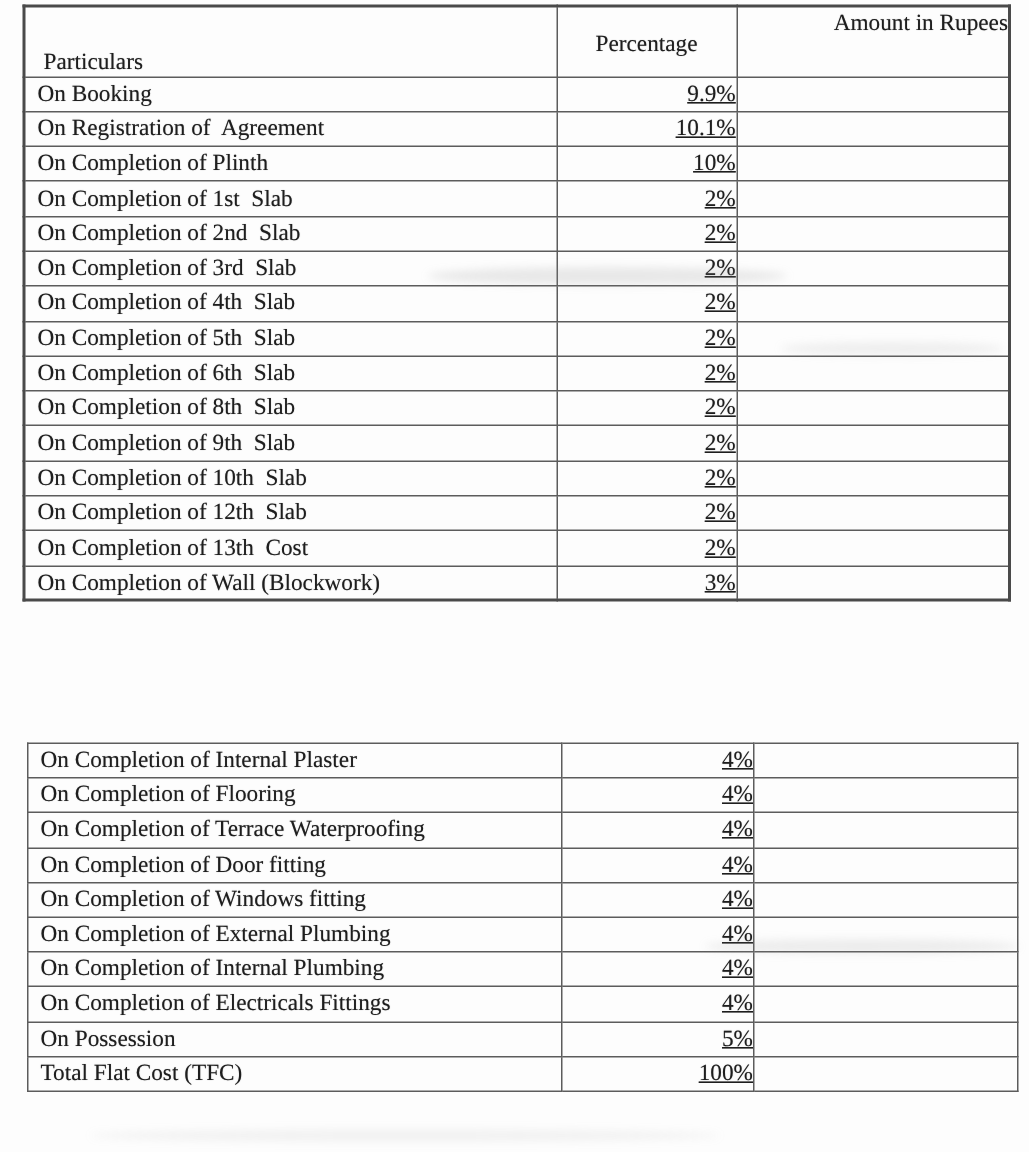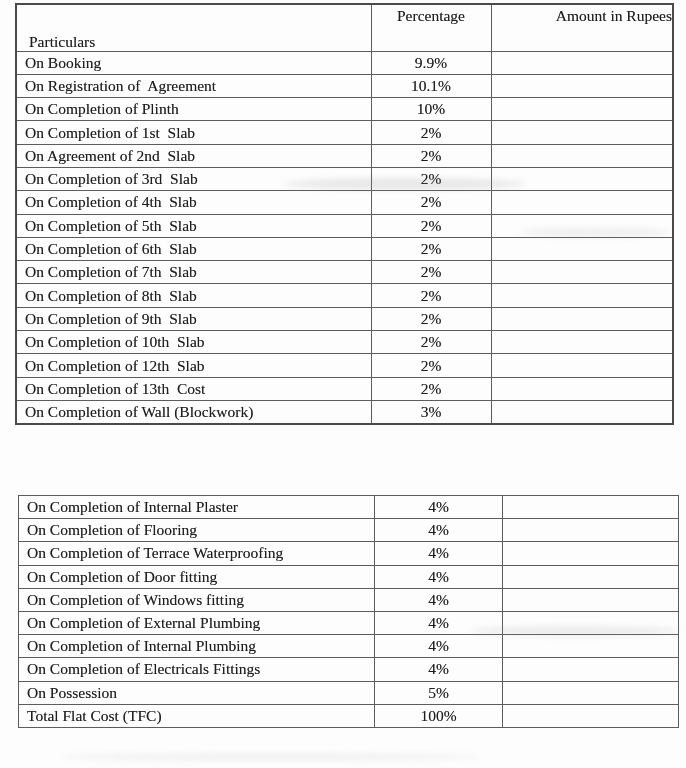--- a/index.html
+++ b/index.html
@@ -54,38 +54,39 @@
   #table2 tbody tr { height: 23.2px; }
 
   th.h-particulars {
     text-align: left;
     vertical-align: bottom;
     padding-left: 12px;
   }
   th.h-percentage {
     text-align: center;
     vertical-align: top;
-    padding-top: 2px;
+    padding-top: 16px;
     margin-left: 12px;
   }
   th.h-amount {
     text-align: right;
     vertical-align: top;
     padding-left: 2px;
     padding-top: 2px;
   }
   td.c1 {
     text-align: left;
     vertical-align: middle;
     padding-left: 8px;
     white-space: pre-wrap;
   }
   td.c2 {
-    text-align: center;
+    text-align: right;
     vertical-align: middle;
+    text-decoration: underline;
   }
   td.c3 {
     vertical-align: middle;
   }
   
   .smudge {
     position: absolute;
     pointer-events: none;
     filter: blur(3px);
     background: rgba(140,140,140,0.18);
@@ -129,46 +130,41 @@
           <td class="c1">On Completion of Plinth</td>
           <td class="c2">10%</td>
           <td class="c3"></td>
         </tr>
         <tr>
           <td class="c1">On Completion of 1st  Slab</td>
           <td class="c2">2%</td>
           <td class="c3"></td>
         </tr>
         <tr>
-          <td class="c1">On Agreement of 2nd  Slab</td>
+          <td class="c1">On Completion of 2nd  Slab</td>
           <td class="c2">2%</td>
           <td class="c3"></td>
         </tr>
         <tr>
           <td class="c1">On Completion of 3rd  Slab</td>
           <td class="c2">2%</td>
           <td class="c3"></td>
         </tr>
         <tr>
           <td class="c1">On Completion of 4th  Slab</td>
           <td class="c2">2%</td>
           <td class="c3"></td>
         </tr>
         <tr>
           <td class="c1">On Completion of 5th  Slab</td>
           <td class="c2">2%</td>
           <td class="c3"></td>
         </tr>
         <tr>
           <td class="c1">On Completion of 6th  Slab</td>
-          <td class="c2">2%</td>
-          <td class="c3"></td>
-        </tr>
-        <tr>
-          <td class="c1">On Completion of 7th  Slab</td>
           <td class="c2">2%</td>
           <td class="c3"></td>
         </tr>
         <tr>
           <td class="c1">On Completion of 8th  Slab</td>
           <td class="c2">2%</td>
           <td class="c3"></td>
         </tr>
         <tr>
           <td class="c1">On Completion of 9th  Slab</td>

